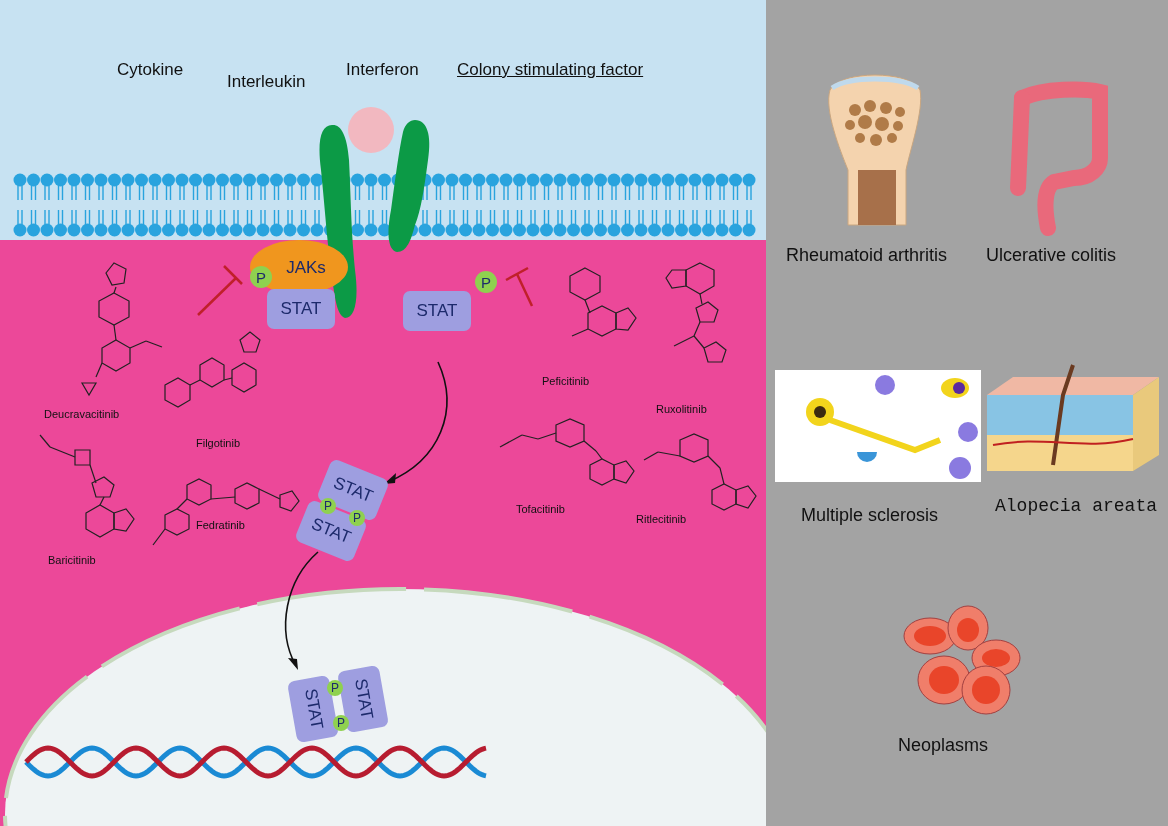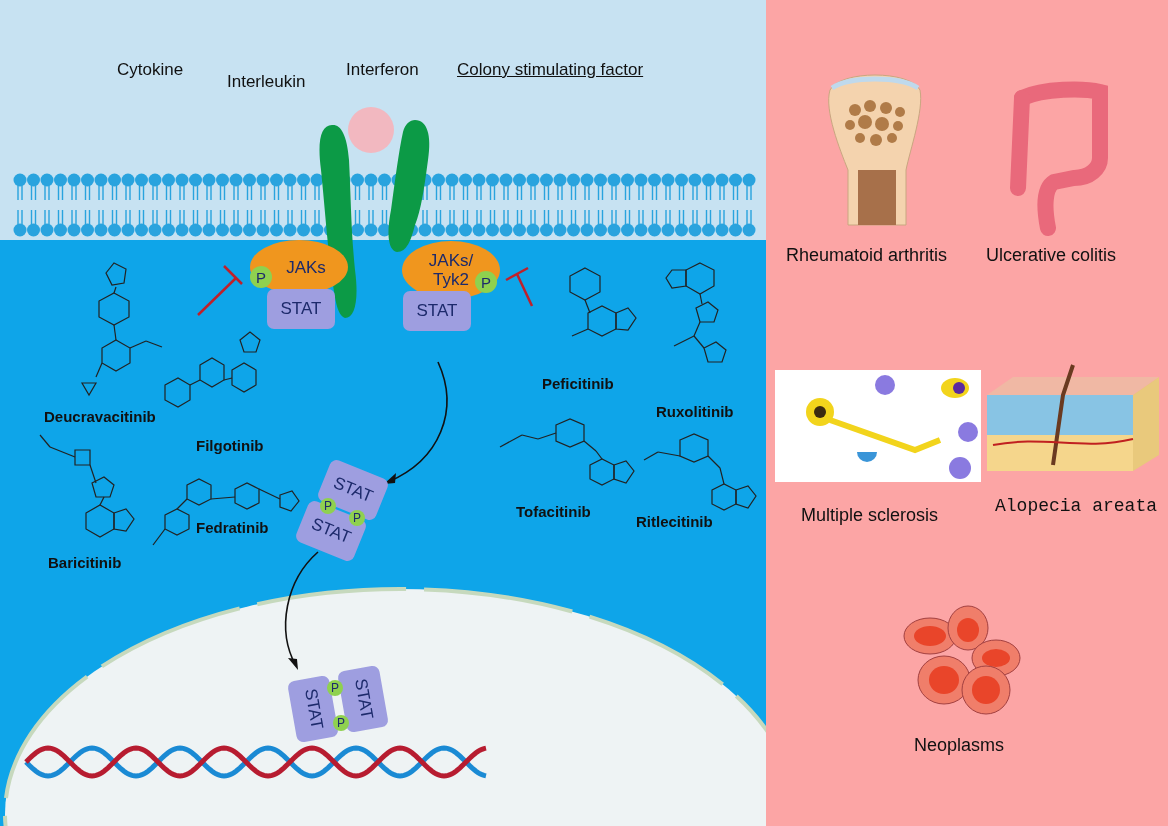--- a/index.html
+++ b/index.html
@@ -1,22 +1,22 @@
 <!DOCTYPE html>
 <html><head>
 <meta charset="utf-8">
 <style>
   html, body { margin:0; padding:0; }
   body { width:1168px; height:826px; position:relative; overflow:hidden; background:#ffffff;
          font-family:"Liberation Sans", sans-serif; color:#111; }
-  #left { position:absolute; left:0; top:0; width:766px; height:826px; background:#0ea5e9; overflow:hidden; }
+  #left { position:absolute; left:0; top:0; width:766px; height:826px; background:#ec4899; overflow:hidden; }
   #extra { position:absolute; left:0; top:0; width:766px; height:240px; background:#c7e2f2; }
-  #right { position:absolute; left:766px; top:0; width:402px; height:826px; background:#fca5a5; }
+  #right { position:absolute; left:766px; top:0; width:402px; height:826px; background:#a3a3a3; }
   .lbl { position:absolute; white-space:nowrap; font-size:17px; color:#111; }
-  .drug { position:absolute; white-space:nowrap; font-size:15px; color:#111;font-weight:bold; }
+  .drug { position:absolute; white-space:nowrap; font-size:11px; color:#111; }
   .disease { position:absolute; white-space:nowrap; font-size:18px; color:#111; }
   svg { position:absolute; overflow:visible; }
   .stat { position:absolute; background:#9e9ee0; border-radius:7px; color:#1d2a6b; font-size:17px;
           display:flex; align-items:center; justify-content:center; }
   .jak { position:absolute; background:#f0961e; border-radius:50%; color:#1d2a6b; font-size:17px;
          display:flex; align-items:center; justify-content:center; text-align:center; line-height:19px; }
   .p { position:absolute; width:22px; height:22px; border-radius:50%; background:#8fd14f; color:#1d2a6b;
        font-size:15px; display:flex; align-items:center; justify-content:center; }
 </style>
 </head>
@@ -221,23 +221,20 @@
       <span>P</span>
     </div>
   <div class="stat" style="left:267px;top:289px;width:68px;height:40px;">
       <span>STAT</span>
     </div>
   <svg width="50" height="60" style="left:196px;top:262px;">
     <line x1="2" y1="53" x2="40" y2="16" stroke="#c0202a" stroke-width="2.5"></line>
     <line x1="28" y1="4" x2="46" y2="22" stroke="#c0202a" stroke-width="2.5"></line>
   </svg>
 
-  <div class="jak" style="left:402px;top:241px;width:98px;height:58px;">
-      <span style="width:50px;">JAKs/ Tyk2</span>
-    </div>
   <div class="p" style="left:475px;top:271px;">
       <span>P</span>
     </div>
   <div class="stat" style="left:403px;top:291px;width:68px;height:40px;">
       <span>STAT</span>
     </div>
   <svg width="40" height="50" style="left:500px;top:264px;">
     <line x1="6" y1="16" x2="28" y2="4" stroke="#c0202a" stroke-width="2.5"></line>
     <line x1="17" y1="10" x2="32" y2="42" stroke="#c0202a" stroke-width="2.5"></line>
   </svg>
@@ -437,14 +434,14 @@
     <ellipse cx="44" cy="74" rx="26" ry="24" fill="#f07e6a" stroke="#a24040"></ellipse>
     <ellipse cx="44" cy="74" rx="15" ry="14" fill="#e9452a"></ellipse>
     <ellipse cx="86" cy="84" rx="24" ry="24" fill="#f07e6a" stroke="#a24040"></ellipse>
     <ellipse cx="86" cy="84" rx="14" ry="14" fill="#e9452a"></ellipse>
   </svg>
 
   <span class="disease" style="left:20px;top:245px;">Rheumatoid arthritis</span>
   <span class="disease" style="left:220px;top:245px;">Ulcerative colitis</span>
   <span class="disease" style="left:35px;top:505px;text-align:center;">Multiple sclerosis</span>
   <span class="disease" style="left:229px;top:496px;font-family:Liberation Mono, monospace;">Alopecia areata</span>
-  <span class="disease" style="left:148px;top:735px;">Neoplasms</span>
+  <span class="disease" style="left:132px;top:735px;">Neoplasms</span>
 </div>
 
 </body></html>

